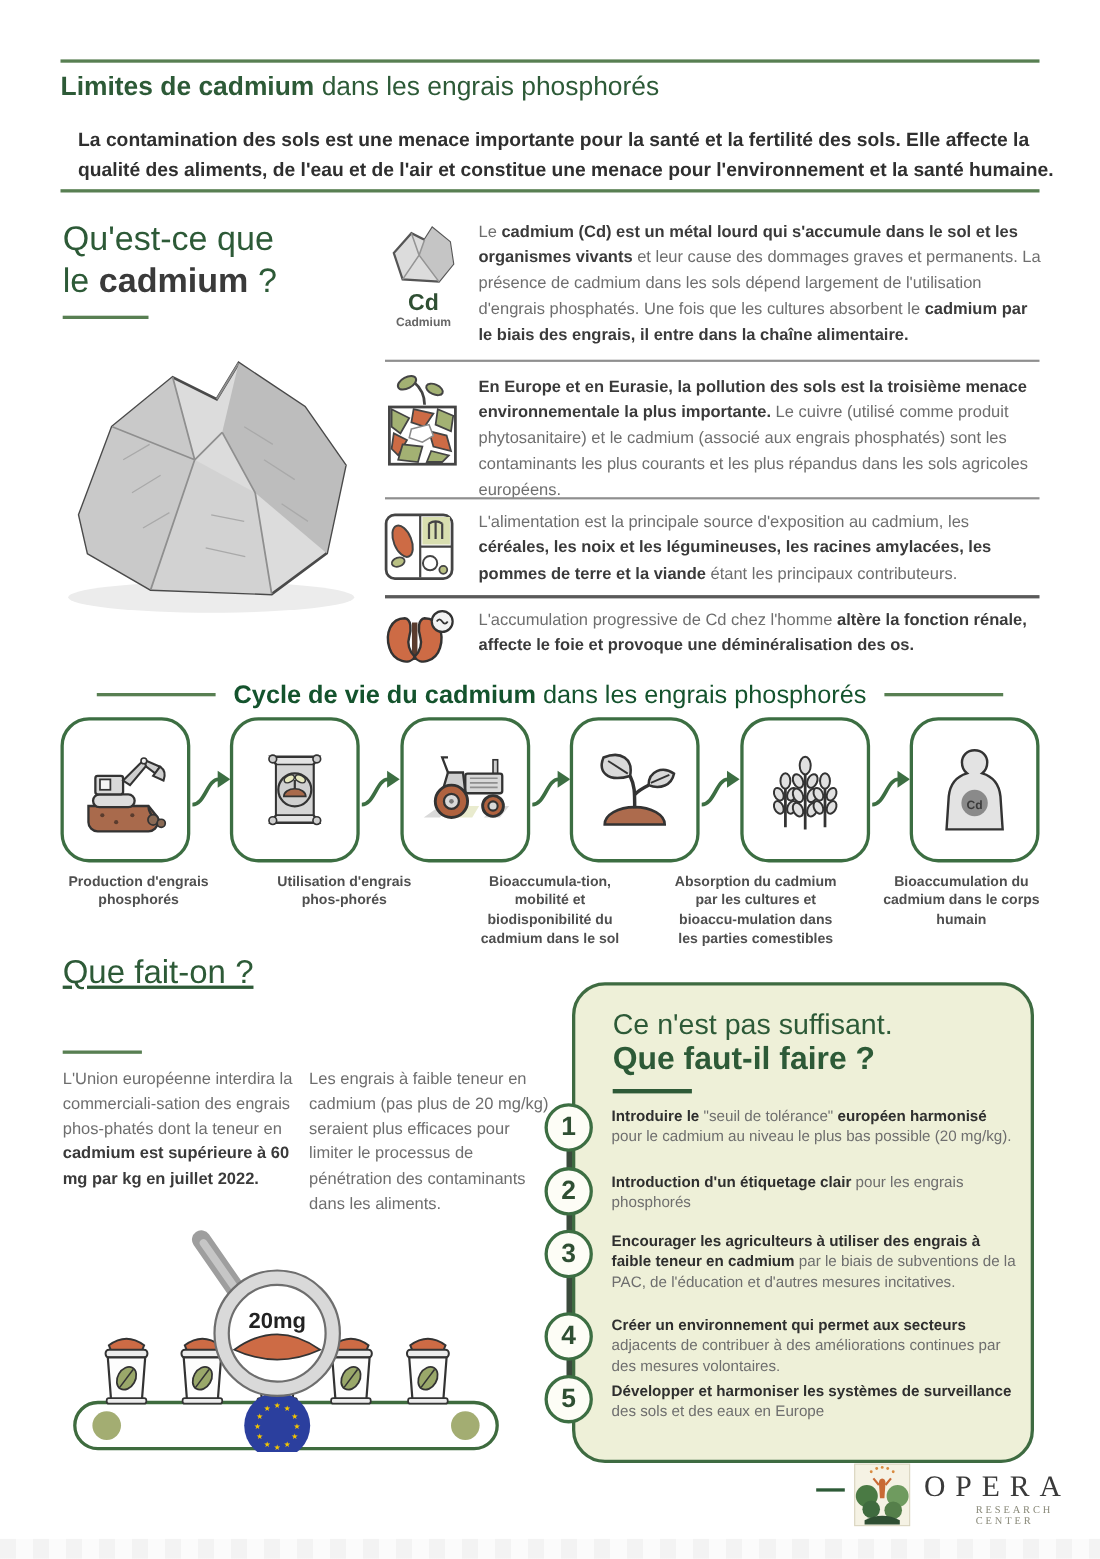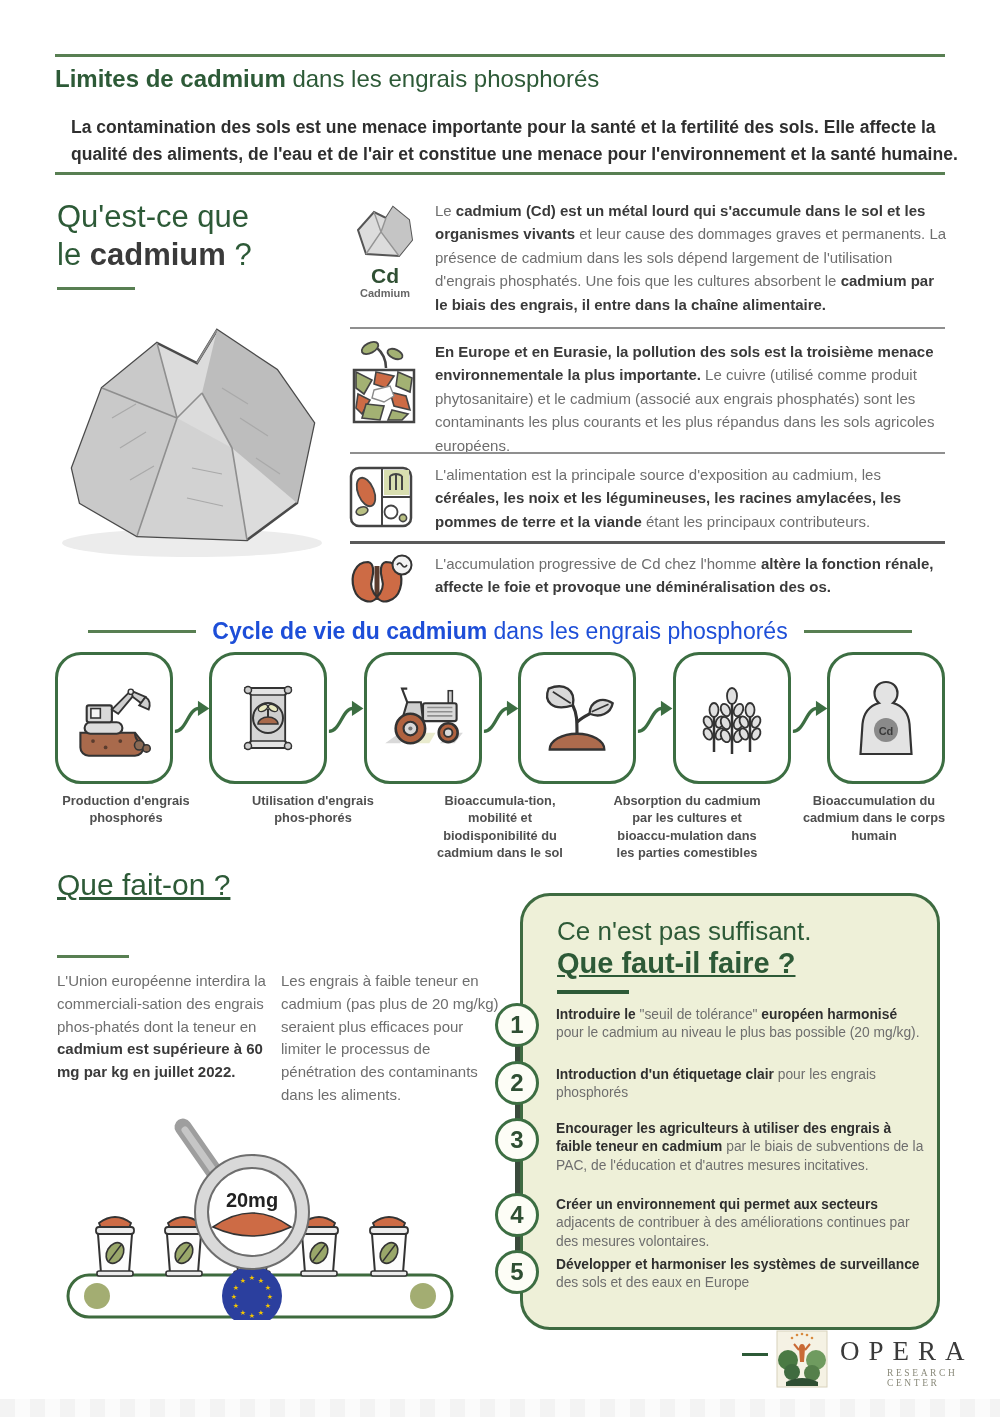--- a/index.html
+++ b/index.html
@@ -13,21 +13,21 @@
   .title{font-size:24px;line-height:1.05;color:#2d5a37;white-space:nowrap;}
   .title .b{font-weight:700;}
   .subtitle{font-size:17.5px;font-weight:700;color:#2f2f2f;line-height:1.55;margin-left:16px;}
   .sec-head{font-size:31px;line-height:1.22;color:#2d5a37;}
   .sec-head .b{font-weight:700;}
   .fact-text{font-size:15px;line-height:1.56;color:#6e6e6e;}
   .rich .b{font-weight:700;color:#3a3a3a;}
   .cd-symbol{font-size:21px;font-weight:700;color:#2f4f33;text-align:center;}
   .cd-label{font-size:11px;font-weight:700;color:#666;text-align:center;}
   .cycle-head{display:flex;align-items:center;justify-content:center;gap:16px;}
-  .cycle-head .txt{font-size:23px;color:#1d4ed8;white-space:nowrap;}
+  .cycle-head .txt{font-size:23px;color:#14532d;white-space:nowrap;}
   .cycle-head .txt .b{font-weight:700;}
   .cycle-row{display:flex;justify-content:space-between;align-items:center;}
   .cycle-box{width:112px;height:126px;border:3px solid #3c6e42;border-radius:26px;
     background:#fff;display:flex;align-items:center;justify-content:center;flex:0 0 auto;}
   .cycle-labels{display:flex;justify-content:space-between;}
   .cycle-label{width:148px;font-size:12.8px;font-weight:700;color:#4f4f4f;
     line-height:1.35;text-align:center;flex:0 0 auto;}
   .action-head{font-size:30px;color:#2d5a37;}
   .action-col{font-size:15px;line-height:1.52;color:#6e6e6e;}
   .panel{background:#eef0d8;border:3px solid #3e6b41;border-radius:30px;}
@@ -311,21 +311,21 @@
     <line x1="158" y1="55" x2="130" y2="15" stroke="#c6c6c6" stroke-width="7" stroke-linecap="round"></line>
     <circle cx="197" cy="97" r="57" fill="#d9d9d9" stroke="#6e6e6e" stroke-width="2"></circle>
     <circle cx="197" cy="97" r="44" fill="#fff" stroke="#6e6e6e" stroke-width="2"></circle>
     <path d="M158,112 Q197,84 236,112 Q197,130 158,112 Z" fill="#cd6b45" stroke="#333" stroke-width="1.6"></path>
     <text x="197" y="92" text-anchor="middle" font-size="20" font-weight="bold" fill="#222">20mg</text>
   </g>
 </svg>
 
 <div class="abs panel" style="left:520px;top:893px;width:420px;height:437px;box-sizing:border-box;"></div>
 <div class="abs panel-h1" style="left:557px;top:916px;">Ce n'est pas suffisant.</div>
-<div class="abs panel-h2" style="left:557px;top:947px;text-decoration:underline;">Que faut-il faire ?</div>
+<div class="abs panel-h2" style="left:557px;top:947px;">Que faut-il faire ?</div>
 <div class="abs" style="left:557px;top:990px;width:72px;height:4px;background:#2d5a37;"></div>
 
 <div class="abs num-line" style="left:515px;top:1025px;height:247px;"></div>
 <div class="abs num-circle" style="left:495px;top:1003px;">1</div>
 <div class="abs num-circle" style="left:495px;top:1061px;">2</div>
 <div class="abs num-circle" style="left:495px;top:1118px;">3</div>
 <div class="abs num-circle" style="left:495px;top:1193px;">4</div>
 <div class="abs num-circle" style="left:495px;top:1250px;">5</div>
 
 <div class="abs panel-item rich" style="left:556px;top:1006px;width:368px;"><span class="b">Introduire le </span><span>"seuil de tolérance" </span><span class="b">européen harmonisé</span><span> pour le cadmium au niveau le plus bas possible (20 mg/kg).</span></div>

